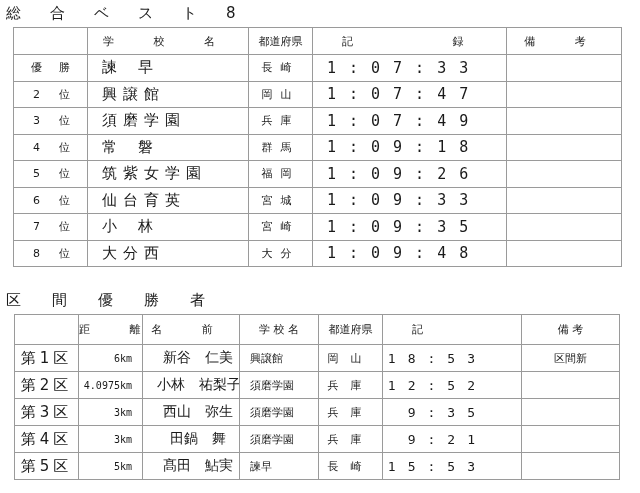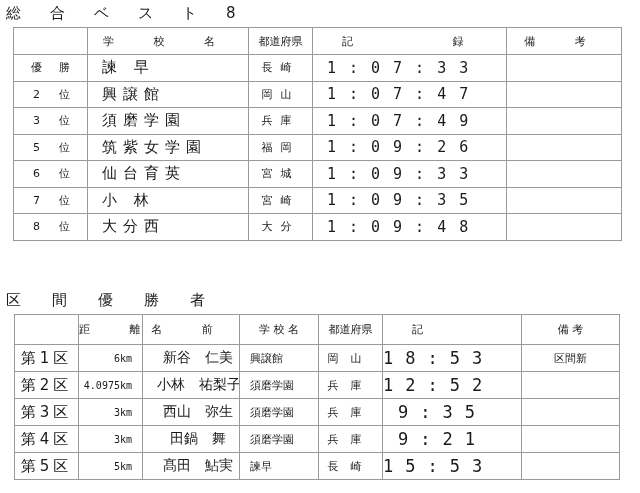--- a/index.html
+++ b/index.html
@@ -20,34 +20,34 @@
   table { position: absolute; border-collapse: collapse; table-layout: fixed; border-radius: 24px; }
   td, th {
     border: 1px solid #9a9a9a; padding: 0; font-weight: normal;
     white-space: nowrap; overflow: hidden;
   }
   #tbl1 { left: 13px; top: 27px; width: 608px; }
   #tbl1 tr { height: 26.5px; }
   #tbl1 th { height: 26px; font-size: 11px; }
   #tbl1 .rank { font-size: 11px; text-align: center; }
   #tbl1 .rank span { display: inline-block; width: 28px; text-align: center; }
-  #tbl1 .school { font-size: 15px; padding-left: 14px; letter-spacing: 6px; }
+  #tbl1 .school { font-size: 15px; padding-left: 14px; letter-spacing: 6px; font-family: Liberation Mono, monospace; }
   #tbl1 .pref { font-size: 11px; text-align: center; letter-spacing: 8px; }
   #tbl1 .time { font-size: 15px; padding-left: 14px; letter-spacing: 13px; font-family: "DejaVu Sans Mono", monospace; }
   #tbl1 .note { }
 
   #tbl2 { left: 14px; top: 314px; width: 605px; }
   #tbl2 tr { height: 27px; }
   #tbl2 th { font-size: 11px; height: 29px; }
   #tbl2 .sec { font-size: 15px; text-align: center; letter-spacing: 4px; }
   #tbl2 .dist { font-size: 10px; text-align: right; padding-right: 10px; font-family: "DejaVu Sans Mono", monospace; }
   #tbl2 .name { font-size: 14px; padding-left: 14px; text-align: center; }
   #tbl2 .school2 { font-size: 11px; padding-left: 10px; }
   #tbl2 .pref { font-size: 11px; text-align: center; letter-spacing: 12px; }
-  #tbl2 .time { font-size: 17px; text-align: right; padding-right: 34px; letter-spacing: 12px; font-family: "DejaVu Sans Mono", monospace; }
+  #tbl2 .time { font-size: 13px; text-align: right; padding-right: 34px; letter-spacing: 12px; font-family: "DejaVu Sans Mono", monospace; }
   #tbl2 .note { font-size: 11px; text-align: center; }
   .hdr-spread { letter-spacing: 18px; }
   .hdr-spread2 { letter-spacing: 48px; padding-left: 29px; }
 </style>
 </head>
 <body>
 
 <div class="title" id="t1">
   <span>総</span>
   <span>合</span>
@@ -85,20 +85,27 @@
     <td class="school">興譲館</td>
     <td class="pref">岡山</td>
     <td class="time">1:07:47</td>
     <td class="note"></td>
   </tr>
   <tr>
     <td class="rank"><span>3</span><span>位</span></td>
     <td class="school">須磨学園</td>
     <td class="pref">兵庫</td>
     <td class="time">1:07:49</td>
+    <td class="note"></td>
+  </tr>
+  <tr>
+    <td class="rank"><span>4</span><span>位</span></td>
+    <td class="school">常 磐</td>
+    <td class="pref">群馬</td>
+    <td class="time">1:09:18</td>
     <td class="note"></td>
   </tr>
   <tr>
     <td class="rank"><span>5</span><span>位</span></td>
     <td class="school">筑紫女学園</td>
     <td class="pref">福岡</td>
     <td class="time">1:09:26</td>
     <td class="note"></td>
   </tr>
   <tr>

